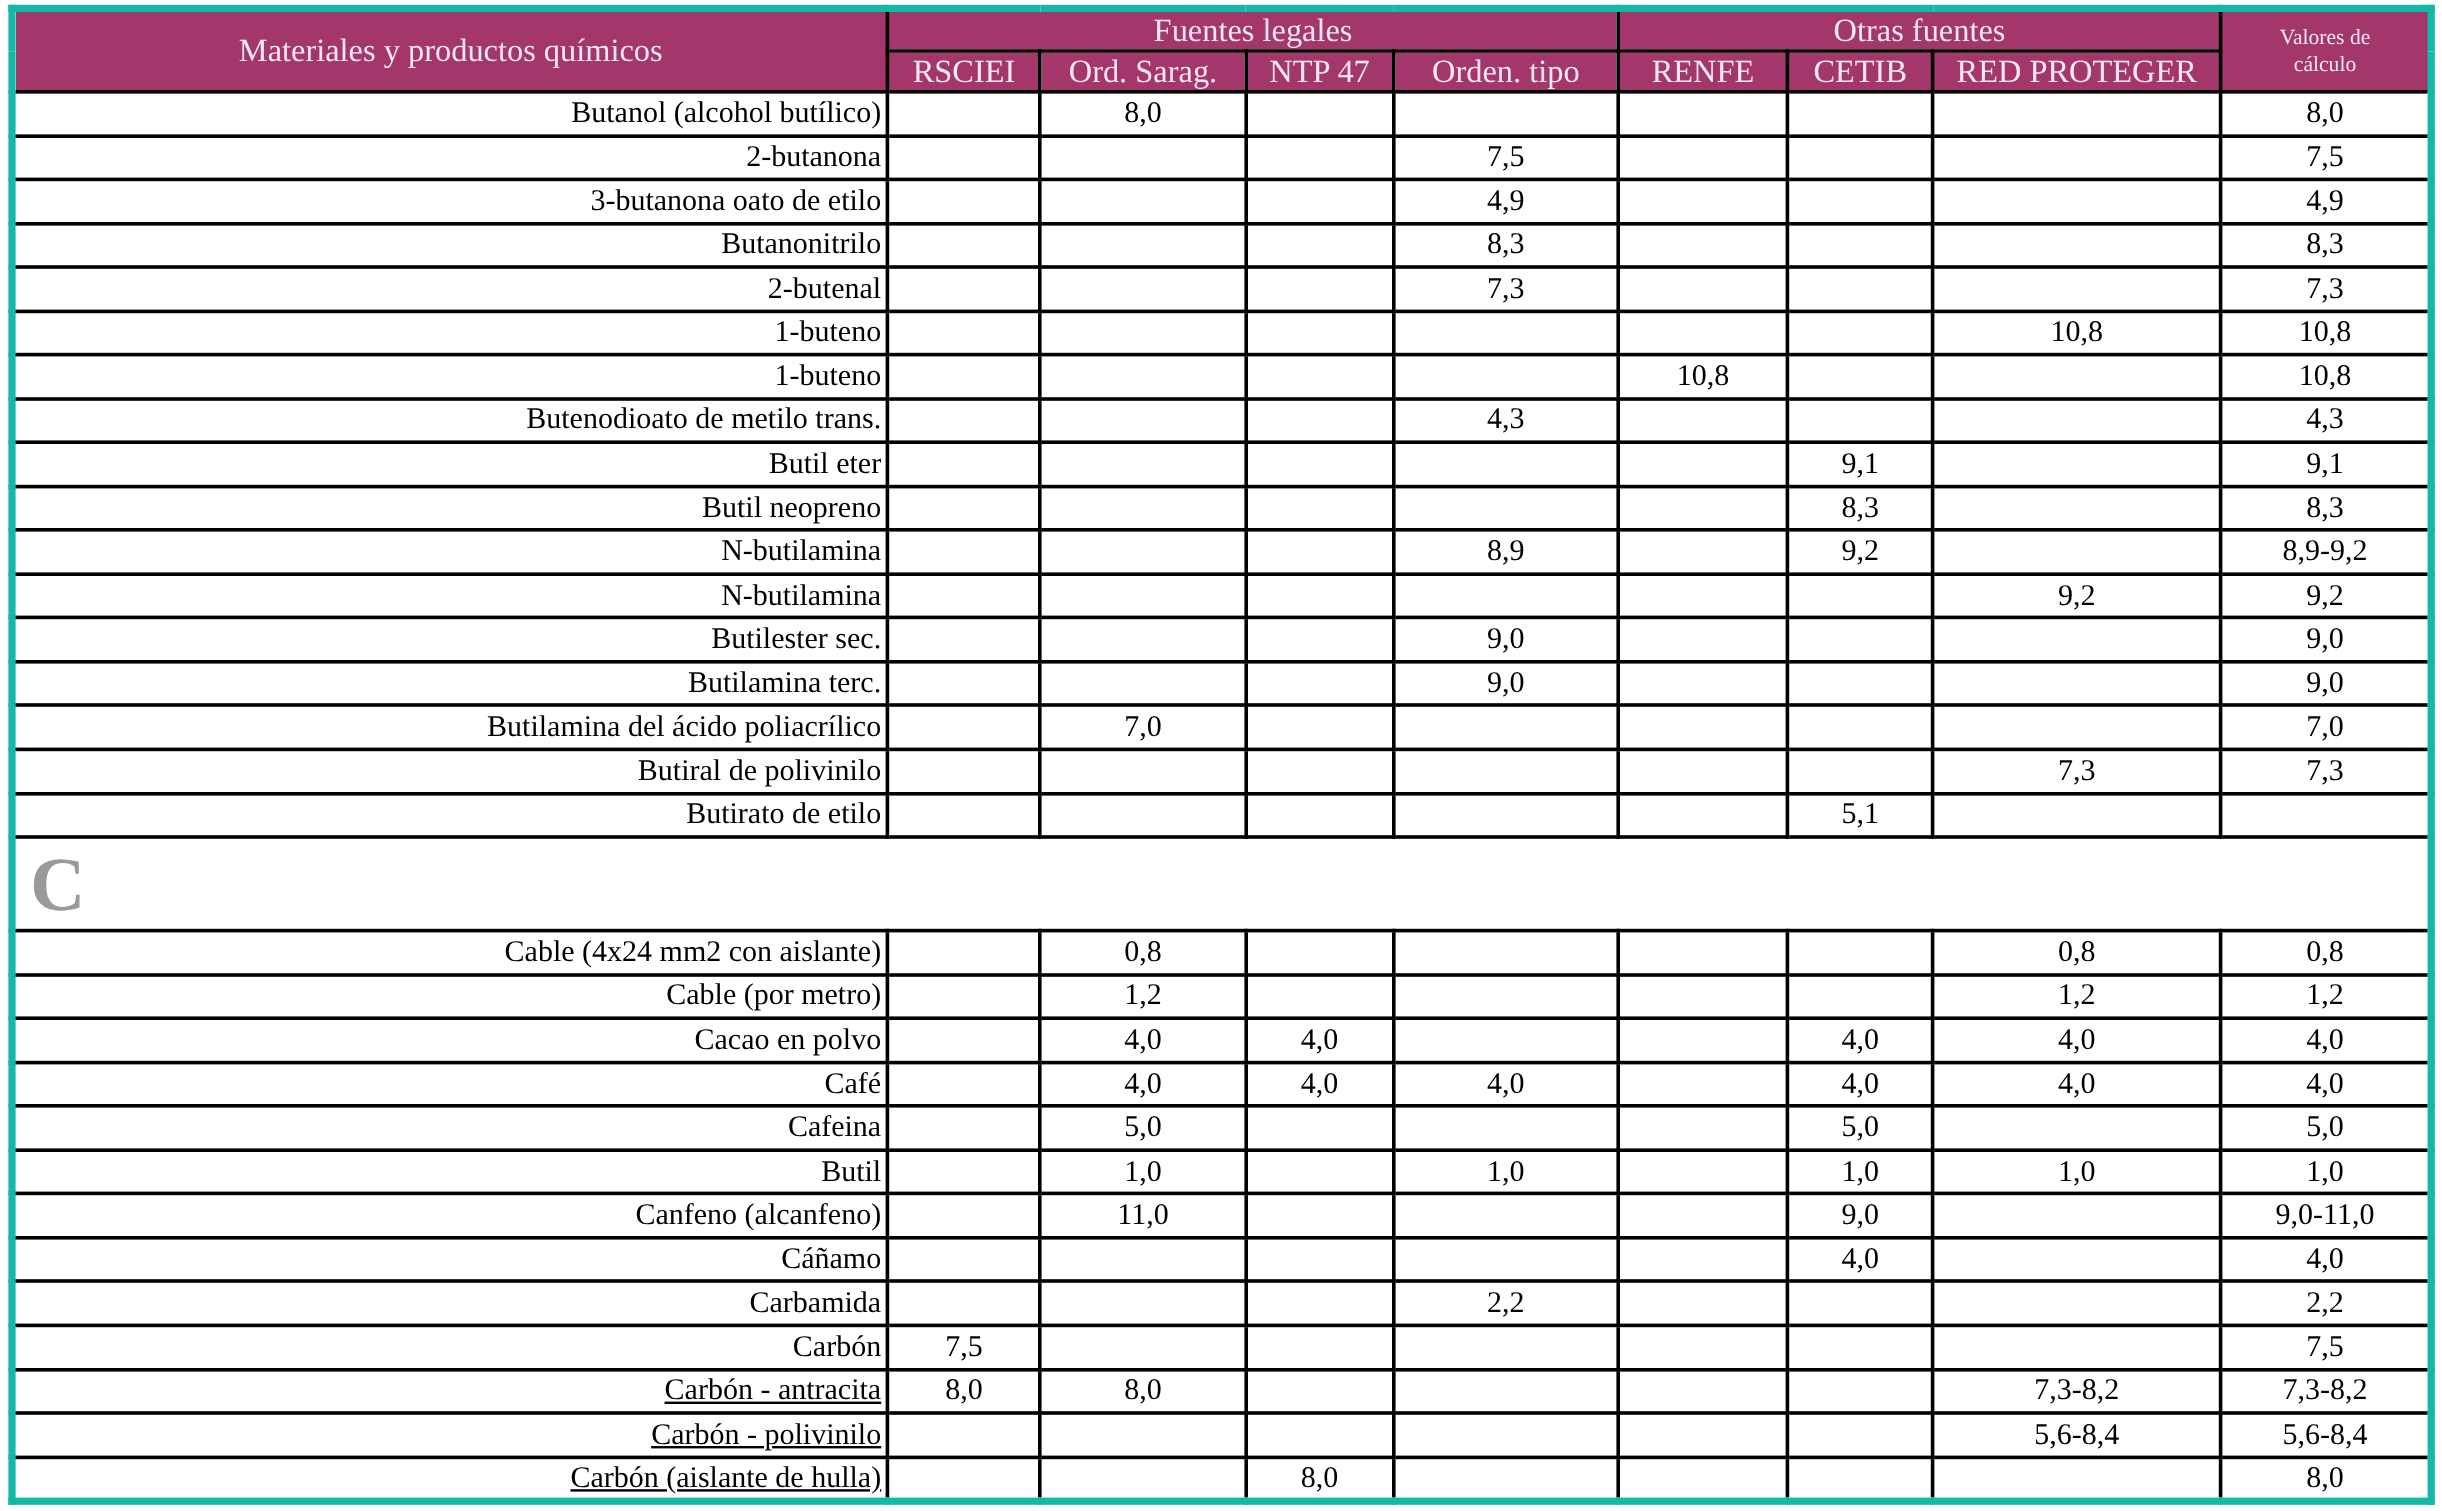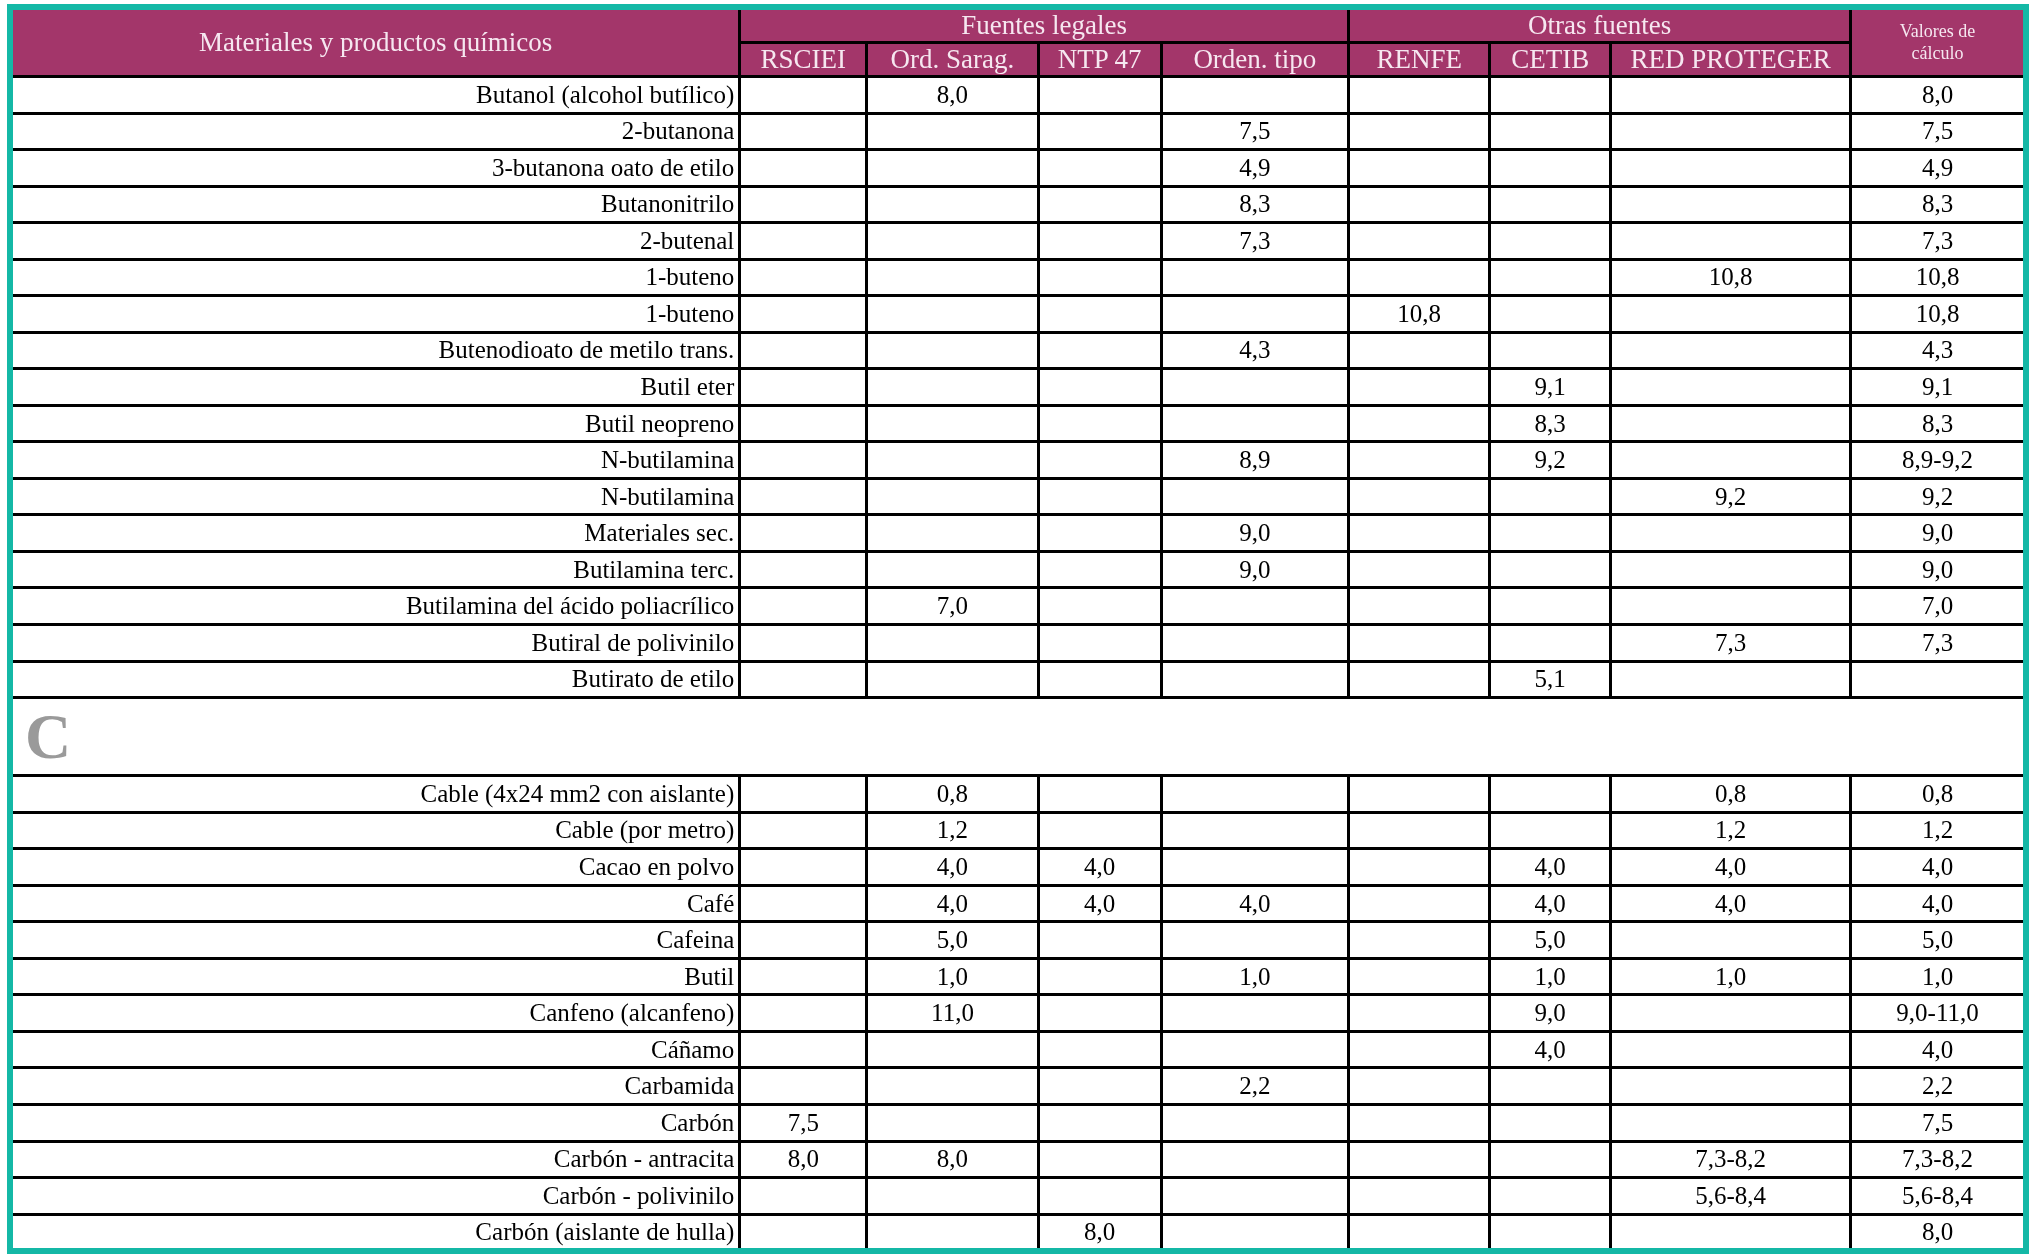--- a/index.html
+++ b/index.html
@@ -24,21 +24,21 @@
     background:#A3366A;
     color:#F6E7F0;
     font-weight:normal;
     font-size:27px;
     text-align:center;
     height:33px;
   }
   th.valores{white-space:pre-line;line-height:1.2;font-size:18px;}
   tbody td{font-size:25px;color:#000;height:36px;}
   td.mat{text-align:right;padding-left:8px;}
-  td.mat.ind{padding-left:48px;}
+  td.mat.ind{padding-left:48px;text-decoration:underline;}
   td.val{text-align:center;}
   td.section{
     height:77px;
     text-align:left;
     vertical-align:middle;
     font-weight:bold;
     font-size:64px;
     color:#9a9a9a;
     padding-left:12px;
     font-family:"Liberation Serif","DejaVu Serif",serif;
@@ -205,21 +205,21 @@
           <td class="val"></td>
           <td class="val"></td>
           <td class="val"></td>
           <td class="val"></td>
           <td class="val"></td>
           <td class="val"></td>
           <td class="val">9,2</td>
           <td class="val">9,2</td>
         </tr>
         <tr>
-          <td class="mat">Materiales sec.</td>
+          <td class="mat">Butilester sec.</td>
           <td class="val"></td>
           <td class="val"></td>
           <td class="val"></td>
           <td class="val">9,0</td>
           <td class="val"></td>
           <td class="val"></td>
           <td class="val"></td>
           <td class="val">9,0</td>
         </tr>
         <tr>

